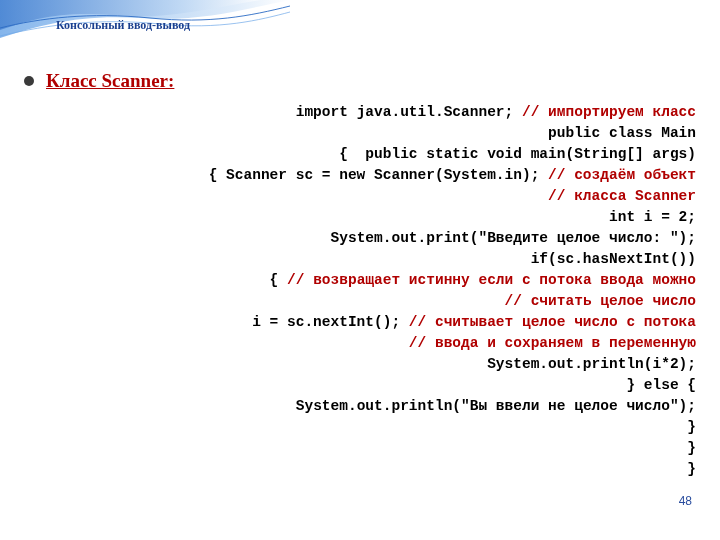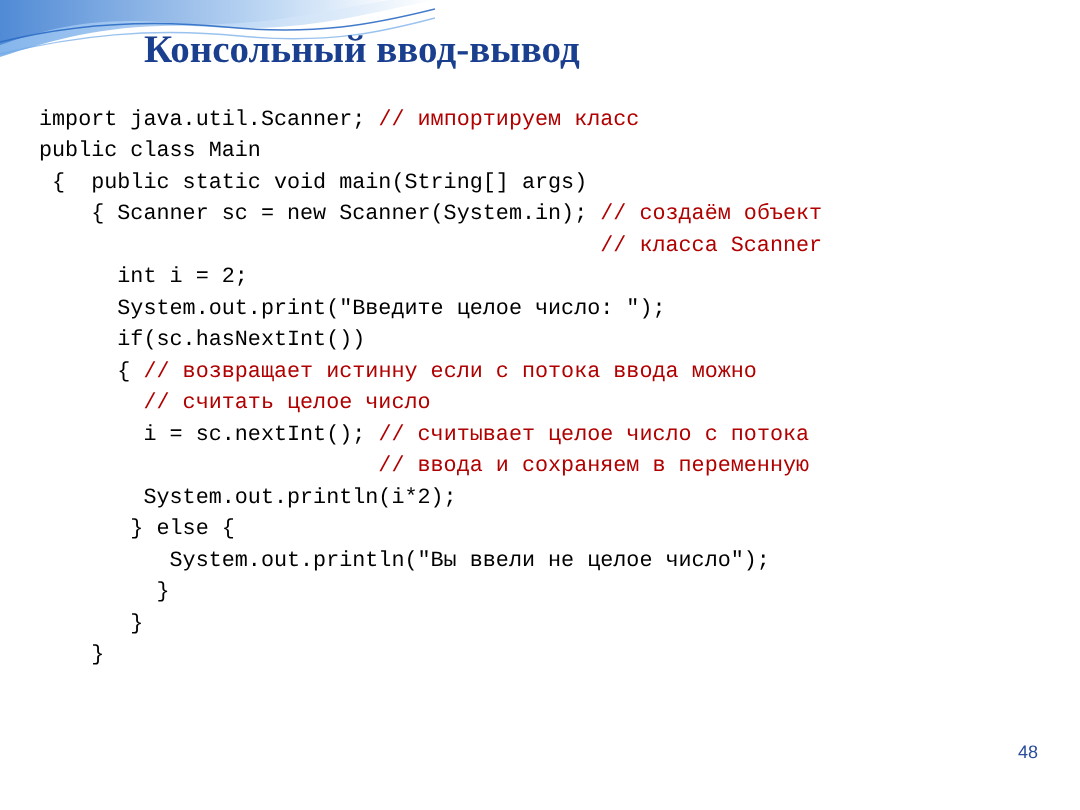--- a/index.html
+++ b/index.html
@@ -15,25 +15,24 @@
     position: absolute;
     top: 0; left: 0;
     width: 290px;
     height: 70px;
     pointer-events: none;
   }
   .slide-title {
     position: absolute;
     top: 18px;
     left: 56px;
-    font-size: 26px;
+    font-size: 12px;
     font-weight: bold;
     color: #1a3f8f;
     font-family: Georgia, "Times New Roman", serif;
-    margin-left: 40px;
   }
   .content {
     position: absolute;
     top: 70px;
     left: 24px;
     right: 24px;
   }
   .bullet-row {
     display: flex;
     align-items: center;
@@ -50,24 +49,25 @@
     color: #b00000;
     font-weight: bold;
     text-decoration: underline;
     font-size: 19px;
     font-family: Georgia, "Times New Roman", serif;
   }
   .code {
     font-family: "Courier New", monospace;
     font-size: 14.5px;
     line-height: 1.45;
-    font-weight: normal;
+    font-weight: bold;
     color: #000;
     white-space: pre;
     margin-left: 2px;
+    text-align: right;
   }
   .code .cm { color: #b00000; }
   .page-num {
     position: absolute;
     bottom: 32px;
     right: 28px;
     font-size: 12px;
     color: #2a4d9e;
     font-family: Arial, sans-serif;
   }
@@ -90,20 +90,24 @@
   </defs>
   <path d="M0,0 L290,0 C240,10 200,22 140,18 C80,14 40,25 0,38 Z" fill="url(#g1)" opacity="0.85"></path>
   <path d="M0,0 L260,0 C210,8 170,20 110,15 C60,11 30,20 0,30 Z" fill="url(#g2)" opacity="0.7"></path>
   <path d="M0,28 C40,18 90,12 150,18 C210,24 250,16 290,6" stroke="#2c6bc4" stroke-width="1" fill="none" opacity="0.9"></path>
   <path d="M0,36 C50,24 100,18 160,24 C220,30 260,20 290,12" stroke="#6fa8e8" stroke-width="1" fill="none" opacity="0.7"></path>
 </svg>
 
 <div class="slide-title">Консольный ввод-вывод</div>
 
 <div class="content">
+  <div class="bullet-row">
+    <div class="bullet-dot"></div>
+    <div class="bullet-text">Класс Scanner:</div>
+  </div>
 
   <div class="code"><span>import java.util.Scanner; </span><span class="cm">// импортируем класс</span>
 <span>public class Main</span>
 <span> {  public static void main(String[] args)</span>
 <span>    { Scanner sc = new Scanner(System.in); </span><span class="cm">// создаём объект</span>
 <span class="cm">                                           // класса Scanner</span>
 <span>      int i = 2;</span>
 <span>      System.out.print("Введите целое число: ");</span>
 <span>      if(sc.hasNextInt())</span>
 <span>      { </span><span class="cm">// возвращает истинну если с потока ввода можно</span>

